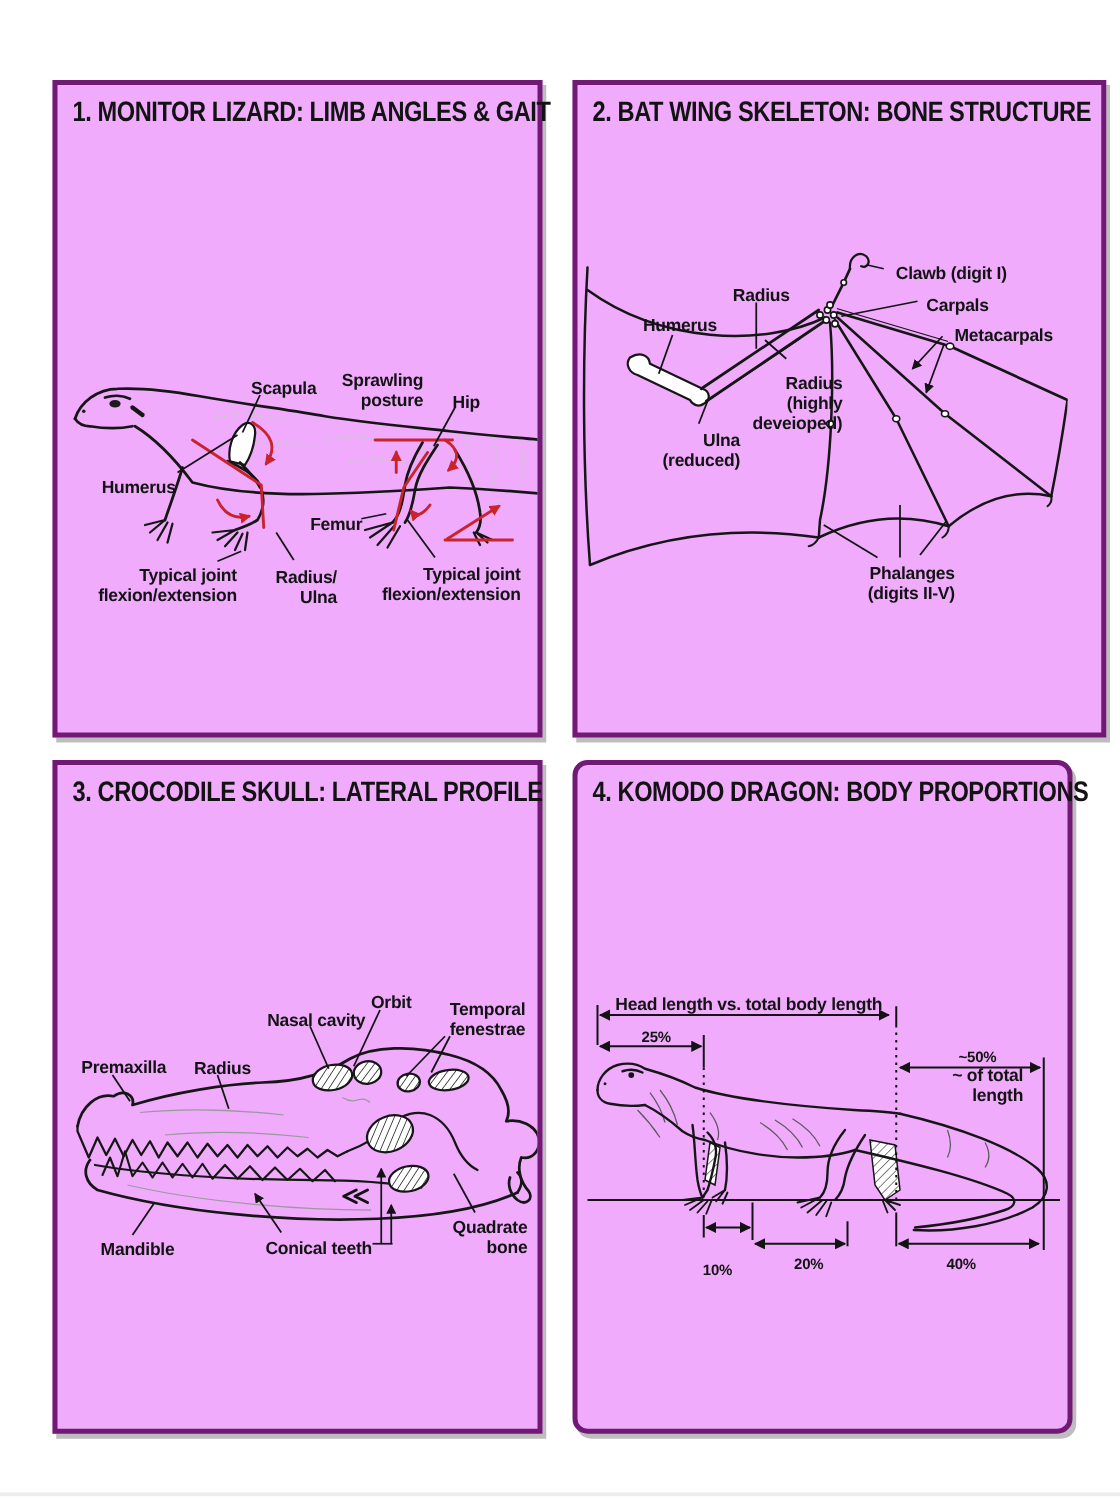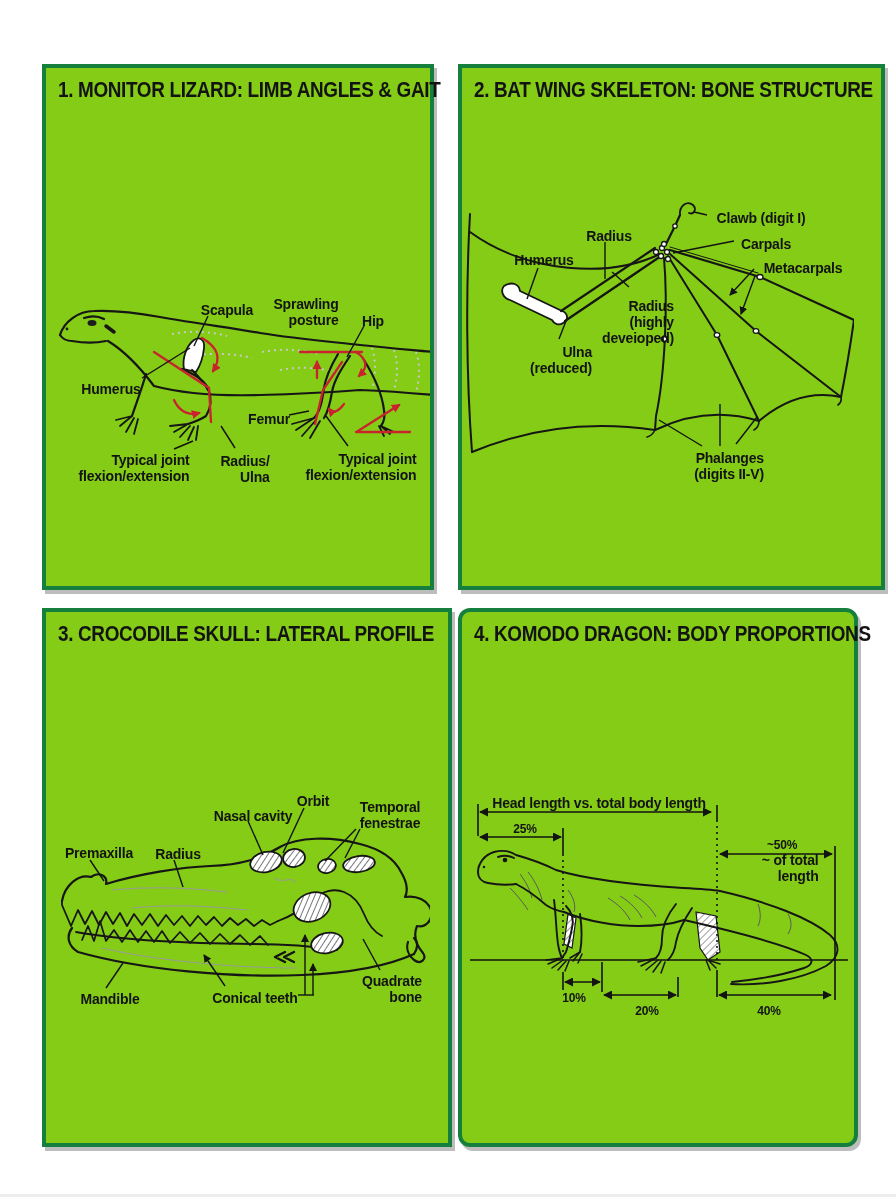--- a/index.html
+++ b/index.html
@@ -1,22 +1,22 @@
 <!DOCTYPE html>
 <html><head>
 <meta charset="utf-8">
 <style>
   html,body{margin:0;padding:0;background:#ffffff;}
   body{width:896px;height:1200px;position:relative;overflow:hidden;
        font-family:"Liberation Sans",sans-serif;color:#151515;}
-  .panel{position:absolute;background:#84cc16;border:4px solid #15803d;
+  .panel{position:absolute;background:#f0abfc;border:4px solid #701a75;
          box-shadow:3px 4px 0 #bdbdbd;}
   #panel1{left:42px;top:64px;width:384px;height:518px;}
   #panel2{left:458px;top:64px;width:392px;height:518px;padding-left:27px;}
-  #panel3{left:42px;top:608px;width:384px;height:531px;padding-left:18px;}
+  #panel3{left:42px;top:608px;width:384px;height:531px;}
   #panel4{left:458px;top:608px;width:392px;height:531px;border-radius:12px;}
   .ptitle{position:absolute;left:12px;top:9px;font-weight:bold;font-size:22.5px;
           letter-spacing:-0.4px;white-space:nowrap;transform:scaleX(.84);
           transform-origin:0 50%;color:#131313;}
   .lbl{position:absolute;transform:translate(-50%,-50%);text-align:right;
        font-weight:bold;font-size:14px;line-height:1.13;letter-spacing:-0.2px;
        white-space:pre-line;color:#131313;}
   .lbl.pct{font-size:12px;}
   .art{position:absolute;left:0;top:0;}
   #bottom-smudge{position:absolute;left:0;top:1194px;width:896px;height:3px;
@@ -297,18 +297,18 @@
       <path d="M146 387 L218 387" marker-start="url(#aB4)" marker-end="url(#aB4)"></path>
       <path d="M259 362 L259 389"></path>
       <path d="M261 387 L373 387" marker-start="url(#aB4)" marker-end="url(#aB4)"></path>
     </g>
   </svg>
   <div class="ptitle">4. KOMODO DRAGON: BODY PROPORTIONS</div>
   <div class="lbl" style="left:137px;top:192px">Head length vs. total body length</div>
   <div class="lbl pct" style="left:63px;top:218px">25%</div>
   <div class="lbl pct" style="left:320px;top:234px">~50%</div>
   <div class="lbl" style="left:321px;top:257px">~ of total length</div>
-  <div class="lbl pct" style="left:112px;top:387px">10%</div>
+  <div class="lbl pct" style="left:112px;top:405px">10%</div>
   <div class="lbl pct" style="left:185px;top:400px">20%</div>
   <div class="lbl pct" style="left:307px;top:400px">40%</div>
 </div>
 
 <div id="bottom-smudge"></div>
 
 </body></html>

